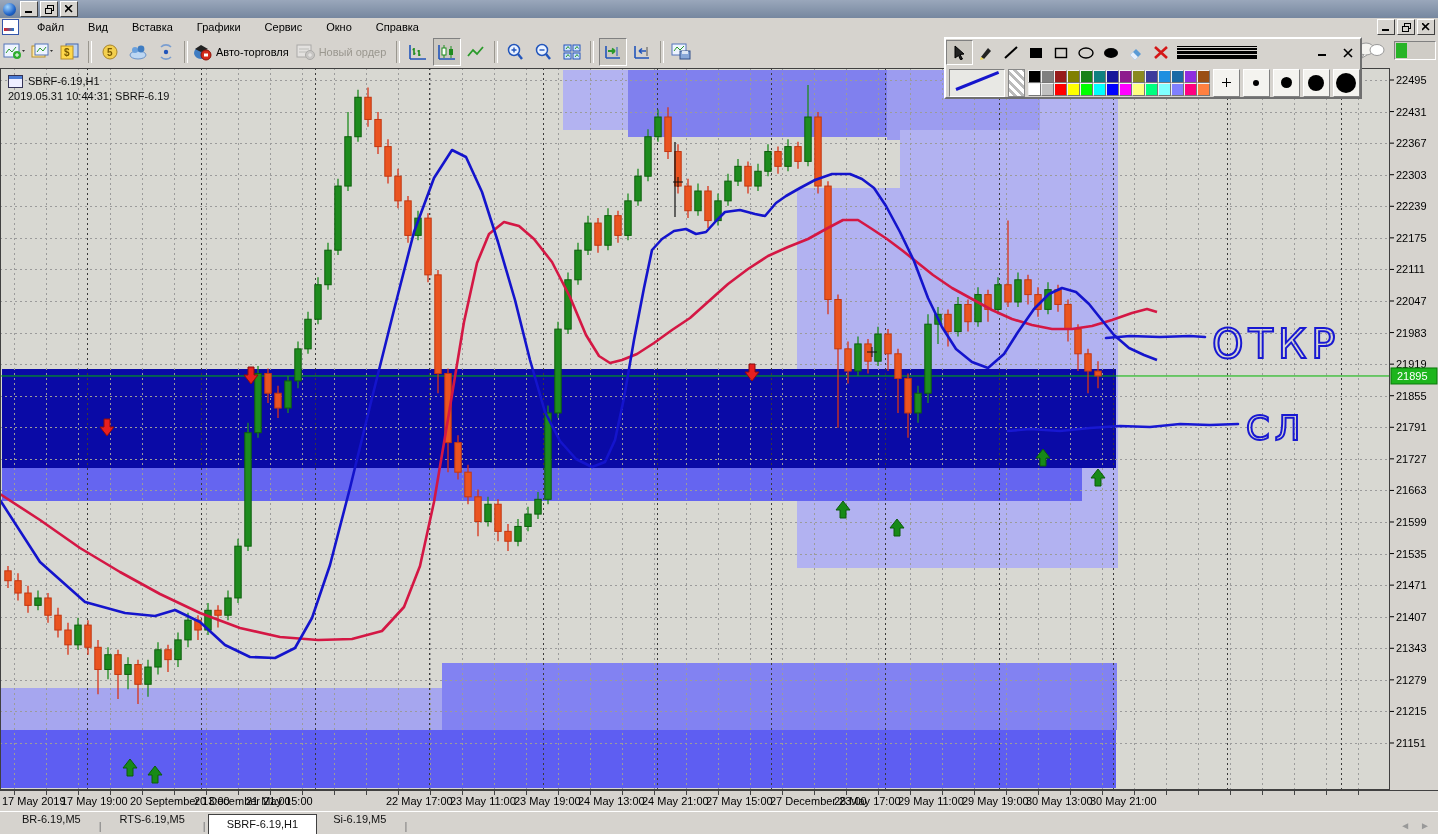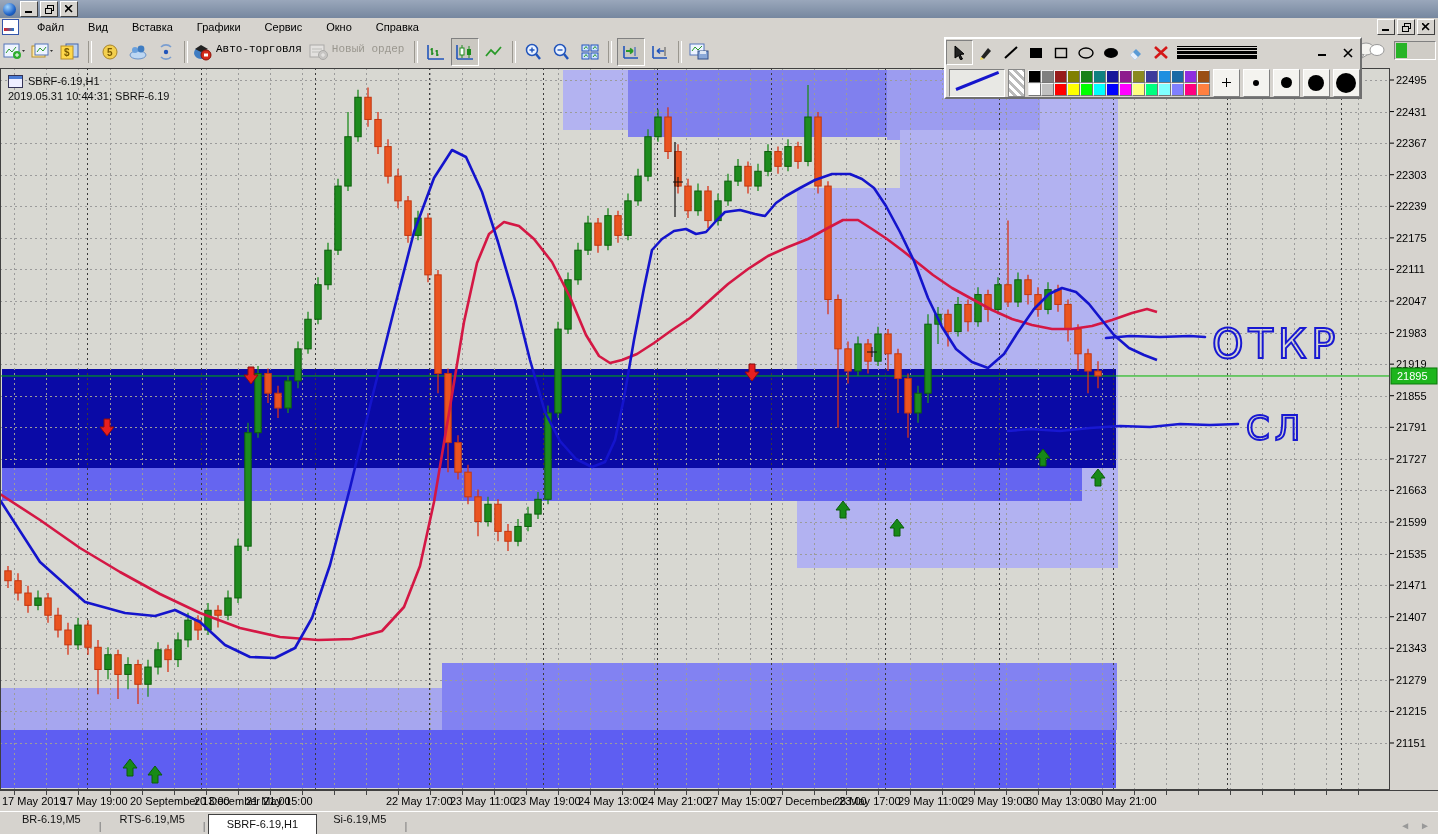--- a/index.html
+++ b/index.html
@@ -25,21 +25,21 @@
     background:linear-gradient(to right,#d22,#27c);}
   .menu-item{padding:17px 12px;color:#000;}
   
   #toolbar{position:absolute;left:0;top:36px;width:1438px;height:32px;background:#d6d3ce;
     display:flex;align-items:center;border-bottom:1px solid #9a978f;}
   .tb{width:26px;height:26px;display:flex;align-items:center;justify-content:center;margin:0 1px;}
   .tb.pressed{background:#cbc8c1;border:1px solid;border-color:#808080 #fff #fff #808080;}
   .tbsep{width:2px;height:22px;margin:0 4px;border-left:1px solid #9a978f;border-right:1px solid #fff;}
   .tbtext{font-size:11px;margin:0 6px 0 2px;white-space:nowrap;}
   .tbtext.dis{color:#9a978f;}
-  .tbgroup{display:flex;align-items:flex-start;font-family:Liberation Mono, monospace;}
+  .tbgroup{display:flex;align-items:center;}
   #conn-area{position:absolute;right:2px;top:40px;display:flex;align-items:center;gap:8px;}
   #conn-bar{width:40px;height:17px;border:1px solid;border-color:#808080 #fff #fff #808080;background:#cfccc6;position:relative;}
   #conn-bar .fill{position:absolute;left:1px;top:1px;bottom:1px;width:11px;background:#27b427;}
   
   #chart-wrap{position:absolute;left:0;top:68px;width:1438px;height:722px;background:#d8d8d2;}
   #chart-svg{position:absolute;left:0;top:0;}
   #chart-info{position:absolute;left:8px;top:6px;font-size:11px;color:#111;line-height:15px;}
   #chart-info .r1{display:flex;align-items:center;gap:5px;}
   #chart-info .tblico{width:13px;height:11px;border:1px solid #335;background:
     linear-gradient(#4a7bd4,#4a7bd4) 0 0/13px 3px no-repeat,#eef;}

